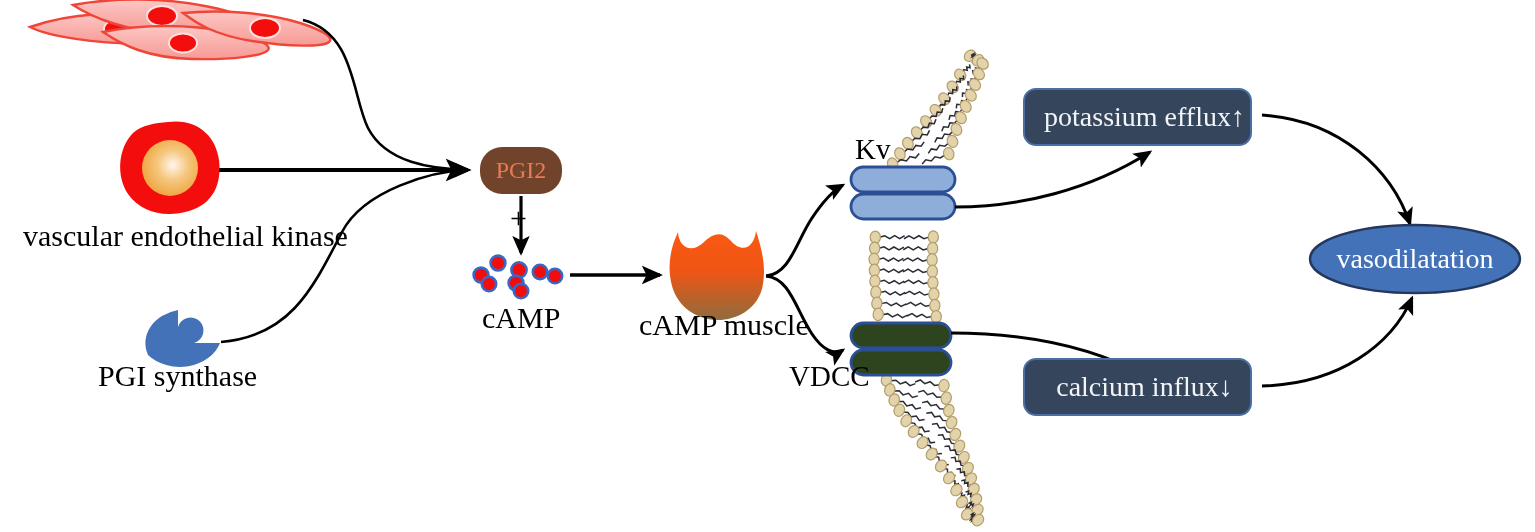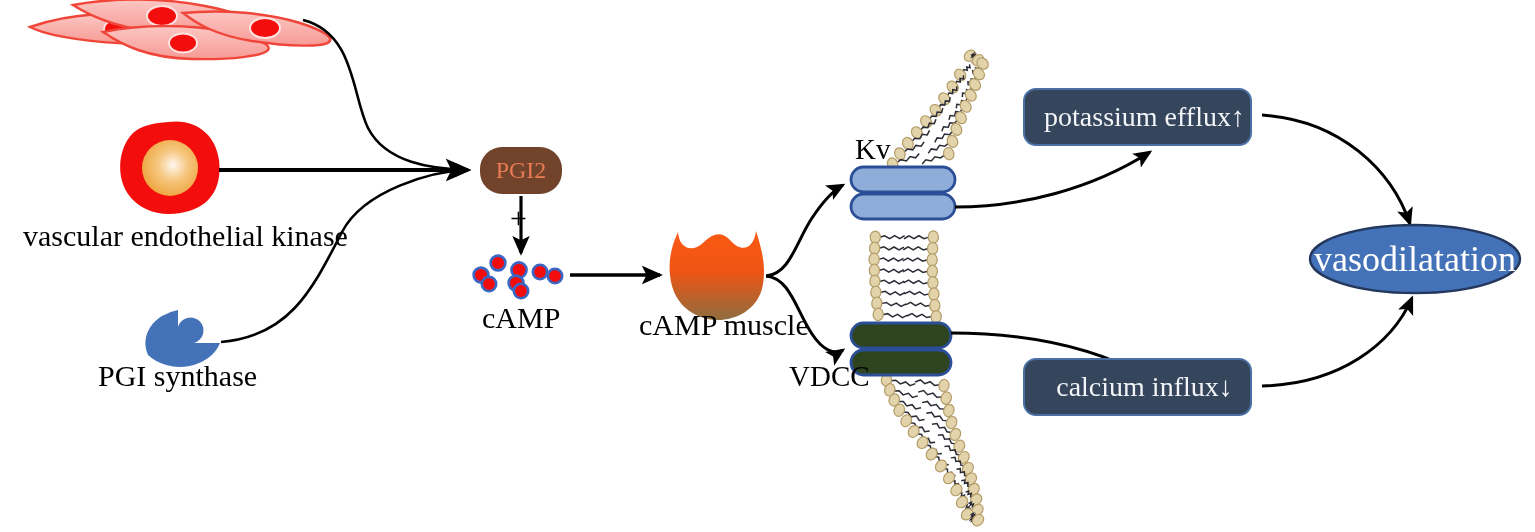--- a/index.html
+++ b/index.html
@@ -48,21 +48,21 @@
     box-sizing: border-box;
     padding-left: 14px;
   }
   .ellipse-label {
     position: absolute;
     display: flex;
     align-items: center;
     justify-content: center;
     color: #ffffff;
     font-family: "Liberation Serif", "DejaVu Serif", serif;
-    font-size: 36px;
+    font-size: 28px;
     white-space: nowrap;
     pointer-events: none;
   }
   .pgi2-label {
     position: absolute;
     display: flex;
     align-items: center;
     justify-content: center;
     color: #e87a55;
     font-family: "Liberation Serif", "DejaVu Serif", serif;

